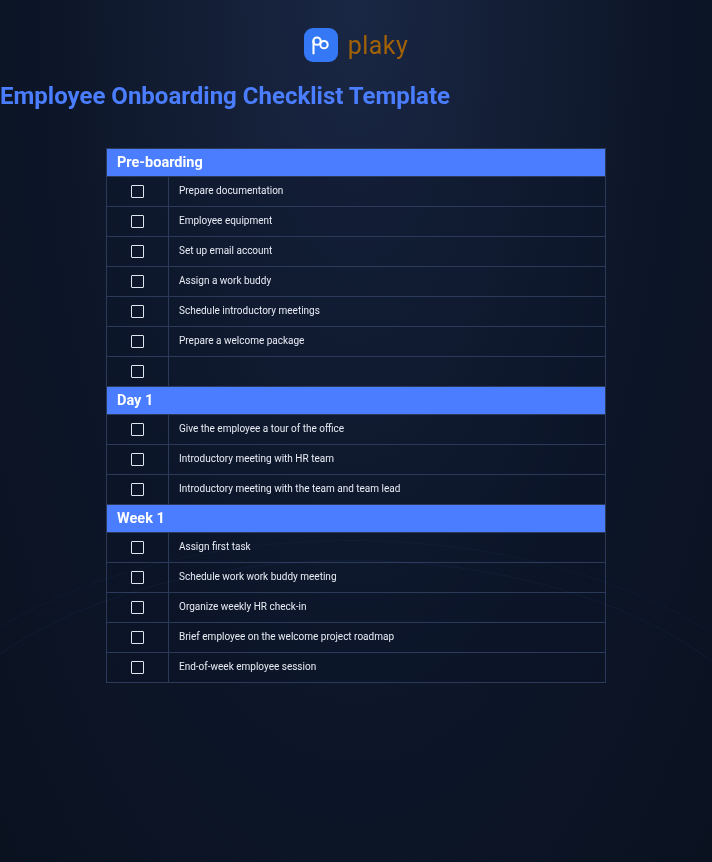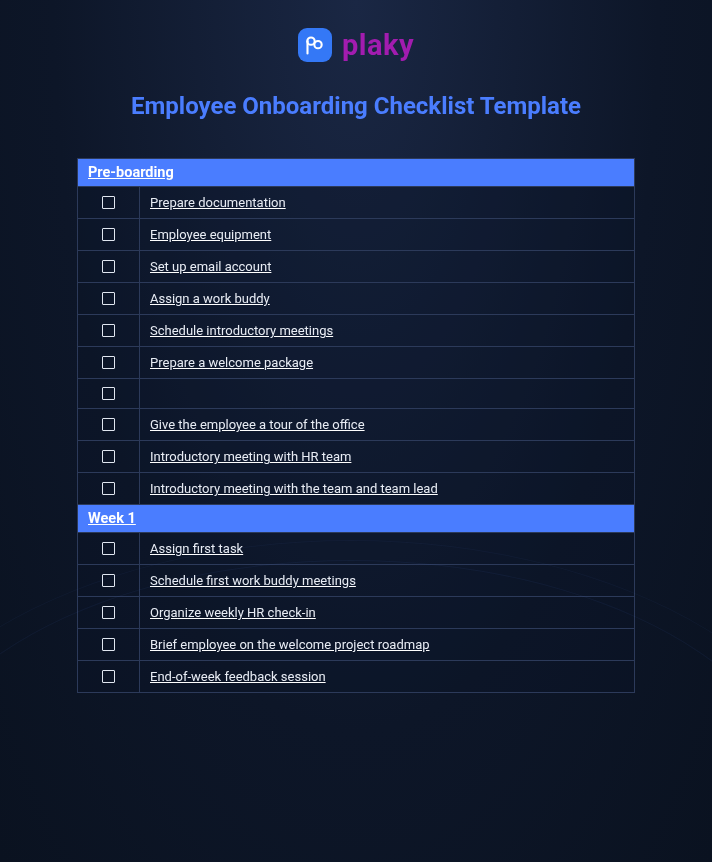--- a/index.html
+++ b/index.html
@@ -52,39 +52,38 @@
       border-radius: 9px;
       display: flex;
       align-items: center;
       justify-content: center;
     }
     .logo-icon svg {
       width: 21px;
       height: 21px;
     }
     .logo-text {
-      font-size: 29px;
-      font-weight: 700;
-      color: #a21caf;
+      font-size: 25px;
+      font-weight: 400;
+      color: #a16207;
       letter-spacing: 0.5px;
     }
     .page-title {
-      text-align: center;
+      text-align: left;
       font-size: 24px;
       font-weight: 700;
       color: #4a7dff;
-      margin-top: 30px;
+      margin-top: 20px;
       margin-bottom: 38px;
     }
     .checklist {
-      width: 558px;
+      width: 500px;
       margin: 0 auto;
       border: 1px solid #2c3a5a;
       border-bottom: none;
-      text-decoration: underline;
     }
     .section-header {
       background: #4a7dff;
       border-bottom: 1px solid #2c3a5a;
       padding: 5px 10px;
       font-size: 14.5px;
       font-weight: 700;
       color: #ffffff;
     }
     .row {
@@ -102,21 +101,21 @@
     }
     .checkbox-icon {
       width: 13px;
       height: 13px;
       border: 1.5px solid #e0e6f0;
       border-radius: 1px;
     }
     .label-cell {
       flex: 1;
       padding: 8px 10px;
-      font-size: 13px;
+      font-size: 10px;
       color: #e8ecf4;
     }
   </style>
 </head>
 <body>
 
 <div class="logo-wrap">
   <div class="logo-icon">
     <svg viewBox="0 0 24 24" fill="none" stroke="#ffffff" stroke-width="2.4" stroke-linecap="round">
       <circle cx="8" cy="7" r="4.2"></circle>
@@ -165,20 +164,21 @@
       <div class="check-cell">
         <div class="checkbox-icon"></div>
       </div>
       <div class="label-cell">Prepare a welcome package</div>
     </div>
     <div class="row">
       <div class="check-cell">
         <div class="checkbox-icon"></div>
       </div>
     </div>
+    <div class="section-header">Day 1</div>
     <div class="row">
       <div class="check-cell">
         <div class="checkbox-icon"></div>
       </div>
       <div class="label-cell">Give the employee a tour of the office</div>
     </div>
     <div class="row">
       <div class="check-cell">
         <div class="checkbox-icon"></div>
       </div>
@@ -194,33 +194,33 @@
     <div class="row">
       <div class="check-cell">
         <div class="checkbox-icon"></div>
       </div>
       <div class="label-cell">Assign first task</div>
     </div>
     <div class="row">
       <div class="check-cell">
         <div class="checkbox-icon"></div>
       </div>
-      <div class="label-cell">Schedule first work buddy meetings</div>
+      <div class="label-cell">Schedule work work buddy meeting</div>
     </div>
     <div class="row">
       <div class="check-cell">
         <div class="checkbox-icon"></div>
       </div>
       <div class="label-cell">Organize weekly HR check-in</div>
     </div>
     <div class="row">
       <div class="check-cell">
         <div class="checkbox-icon"></div>
       </div>
       <div class="label-cell">Brief employee on the welcome project roadmap</div>
     </div>
     <div class="row">
       <div class="check-cell">
         <div class="checkbox-icon"></div>
       </div>
-      <div class="label-cell">End-of-week feedback session</div>
+      <div class="label-cell">End-of-week employee session</div>
     </div>
   </div>
 
 </body></html>

